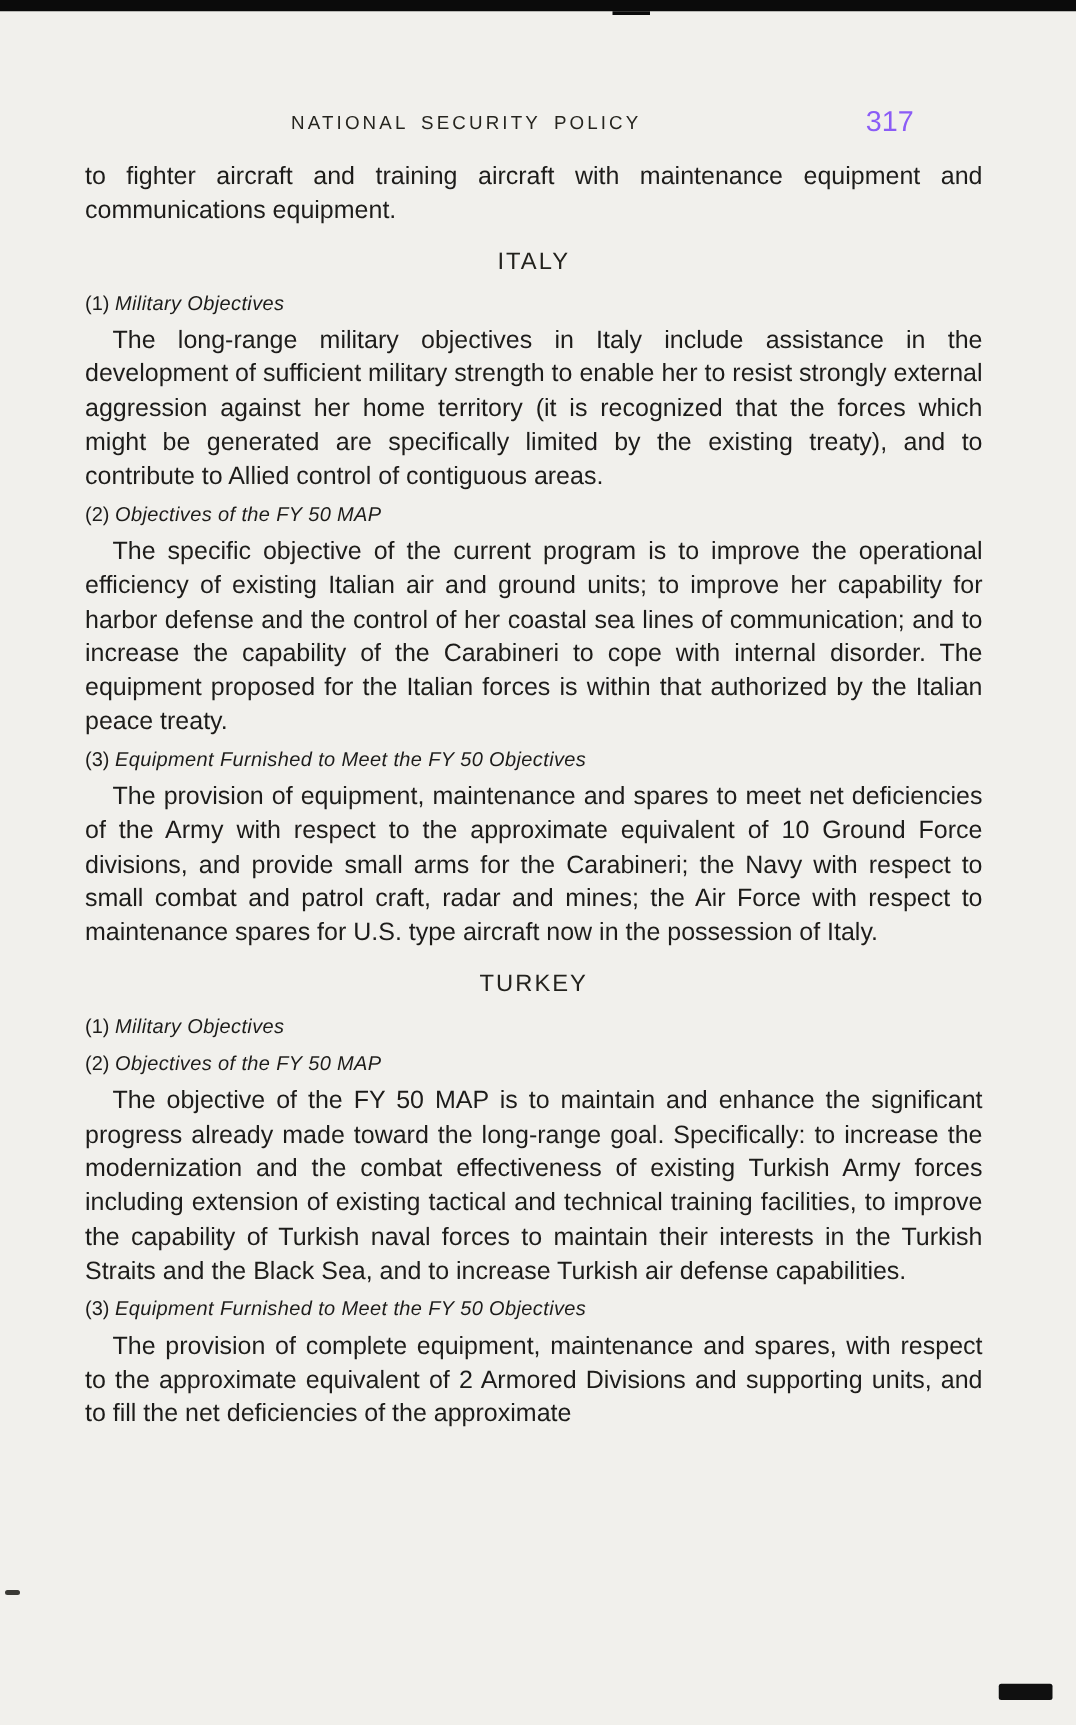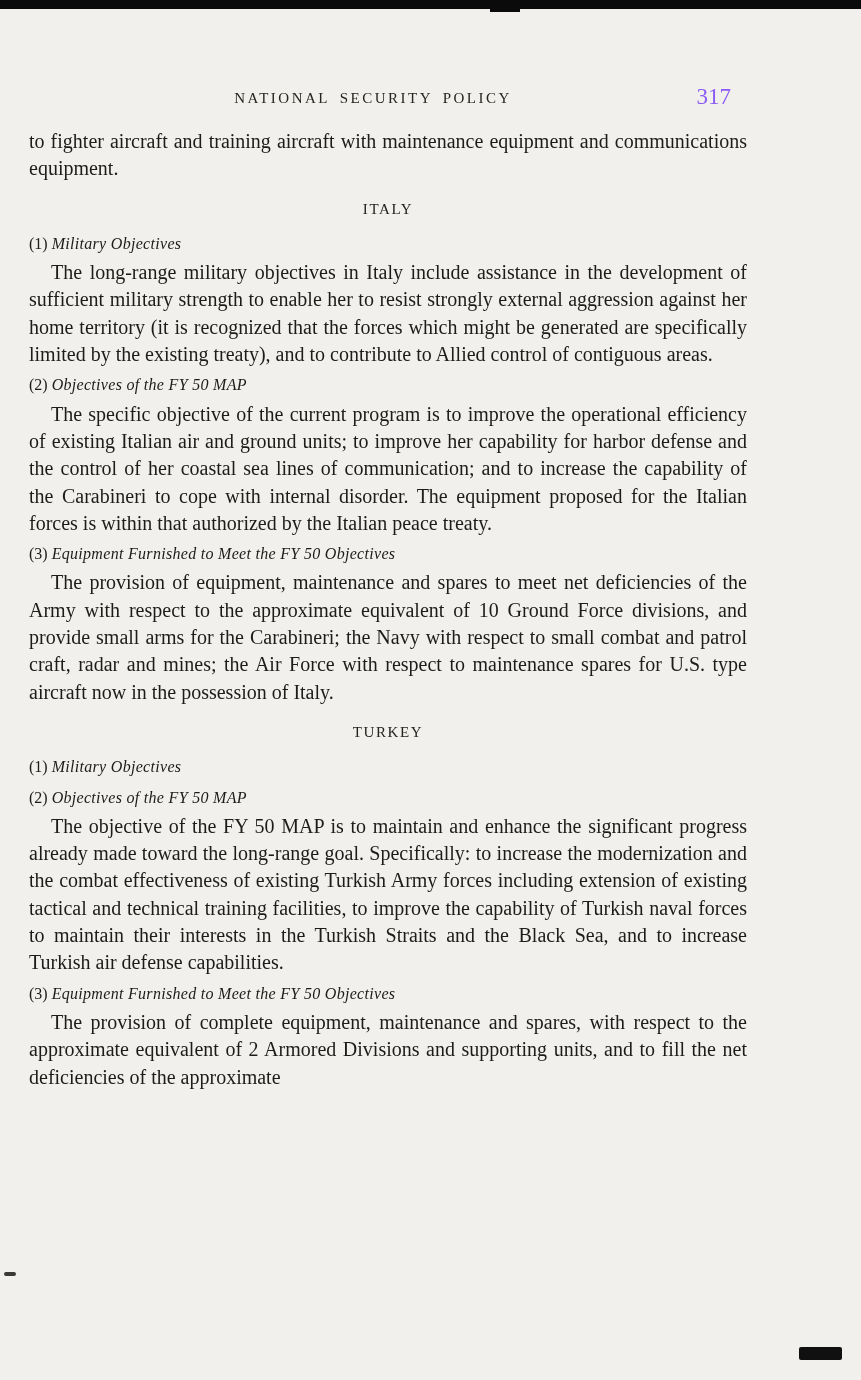--- a/index.html
+++ b/index.html
@@ -6,21 +6,21 @@
     margin: 0;
     padding: 0;
     background: #e8e7e3;
   }
   .page {
     position: relative;
     width: 861px;
     height: 1380px;
     background: #f1f0ec;
     overflow: hidden;
-    font-family: Liberation Serif, serif;
+    font-family: Liberation Sans, sans-serif;
     color: #1d1c1a;
   }
   .top-bar {
     position: absolute;
     top: 0; left: 0;
     width: 861px;
     height: 9px;
     background: #0b0b0b;
   }
   .top-bar::after {
@@ -47,35 +47,35 @@
     color: #26251f;
   }
   .page-number {
     position: absolute;
     right: 30px;
     top: 0;
     font-size: 23px;
     color: #8b5cf6;
   }
   .content {
-    margin: 14px 0 0 29px;
+    margin: 14px 0 0 68px;
     width: 718px;
     font-size: 20px;
     line-height: 27.3px;
   }
   .content p {
     margin: 0;
     text-align: justify;
   }
   .continued {
     text-indent: 0;
   }
   .section-heading {
     text-align: center;
-    font-size: 15px;
+    font-size: 19px;
     letter-spacing: 1.6px;
     word-spacing: 3px;
     margin: 13px 0 7px 0;
     color: #23221d;
   }
   .item-heading {
     margin: 3px 0 2px 0;
     font-size: 16px;
   }
   .item-label {

